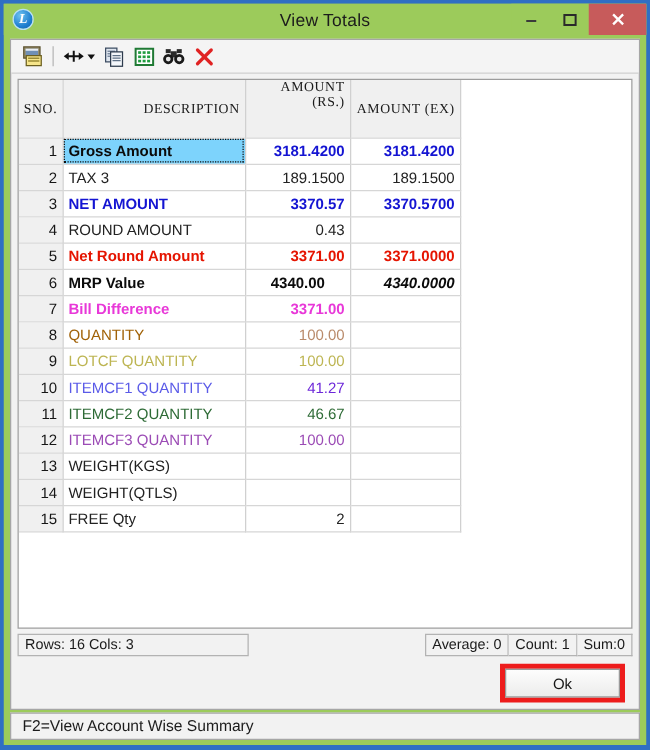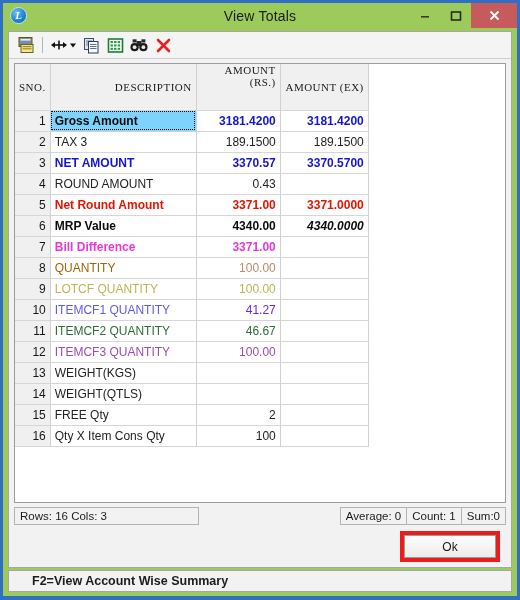--- a/index.html
+++ b/index.html
@@ -217,24 +217,23 @@
 
   
   #hintbar {
     position: absolute;
     left: 5px; bottom: 4px;
     width: 504px; height: 22px;
     background: #f2f2f2;
     border: 1px solid #a6a6a6;
     box-sizing: border-box;
     display: flex; align-items: center;
-    padding-left: 23px;
+    padding-left: 9px;
     font-size: 12.5px;
     color: #1c1c1c;
-    font-weight: bold;
   }
 </style>
 </head>
 <body>
 
 <div id="window">
 
   <div id="titlebar">
     <div id="app-icon">L</div>
     <div id="title-text">View Totals</div>
@@ -374,21 +373,21 @@
             </tr>
             <tr>
               <td class="c-sno">5</td>
               <td class="c-desc bold" style="color: rgb(229, 20, 0);">Net Round Amount</td>
               <td class="c-amt bold" style="color: rgb(229, 20, 0);">3371.00</td>
               <td class="c-amtex bold" style="color: rgb(229, 20, 0);">3371.0000</td>
             </tr>
             <tr>
               <td class="c-sno">6</td>
               <td class="c-desc bold" style="color: rgb(11, 11, 11);">MRP Value</td>
-              <td class="c-amt bold" style="color: rgb(11, 11, 11);">4340.00</td>
+              <td class="c-amt bold" style="color: rgb(11, 11, 11); text-align: center;">4340.00</td>
               <td class="c-amtex bold" style="color: rgb(11, 11, 11); font-style: italic;">4340.0000</td>
             </tr>
             <tr>
               <td class="c-sno">7</td>
               <td class="c-desc bold" style="color: rgb(232, 56, 216);">Bill Difference</td>
               <td class="c-amt bold" style="color: rgb(232, 56, 216);">3371.00</td>
               <td class="c-amtex bold" style="color: rgb(232, 56, 216);"></td>
             </tr>
             <tr>
               <td class="c-sno">8</td>
@@ -429,26 +428,20 @@
             <tr>
               <td class="c-sno">14</td>
               <td class="c-desc" style="color: rgb(34, 34, 34);">WEIGHT(QTLS)</td>
               <td class="c-amt" style="color: rgb(34, 34, 34);"></td>
               <td class="c-amtex" style="color: rgb(34, 34, 34);"></td>
             </tr>
             <tr>
               <td class="c-sno">15</td>
               <td class="c-desc" style="color: rgb(34, 34, 34);">FREE Qty</td>
               <td class="c-amt" style="color: rgb(34, 34, 34);">2</td>
-              <td class="c-amtex" style="color: rgb(34, 34, 34);"></td>
-            </tr>
-            <tr>
-              <td class="c-sno">16</td>
-              <td class="c-desc" style="color: rgb(34, 34, 34);">Qty X Item Cons Qty</td>
-              <td class="c-amt" style="color: rgb(34, 34, 34);">100</td>
               <td class="c-amtex" style="color: rgb(34, 34, 34);"></td>
             </tr>
           </tbody>
       </table>
     </div>
 
     <div id="statusbar">
       <div class="sb-cell" id="sb-rows">Rows: 16  Cols: 3</div>
       <div id="sb-spacer"></div>
       <div class="sb-cell" id="sb-avg">Average: 0</div>

